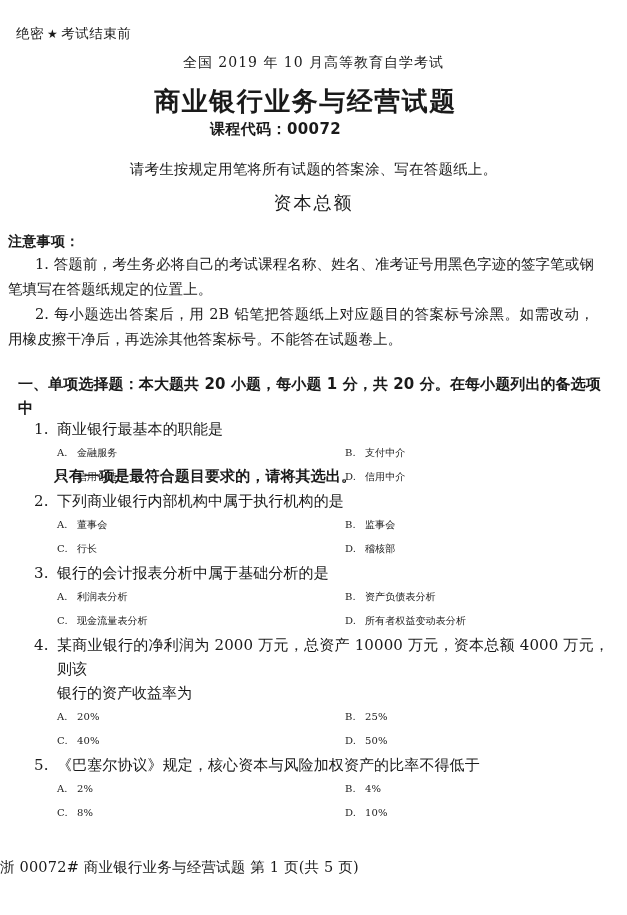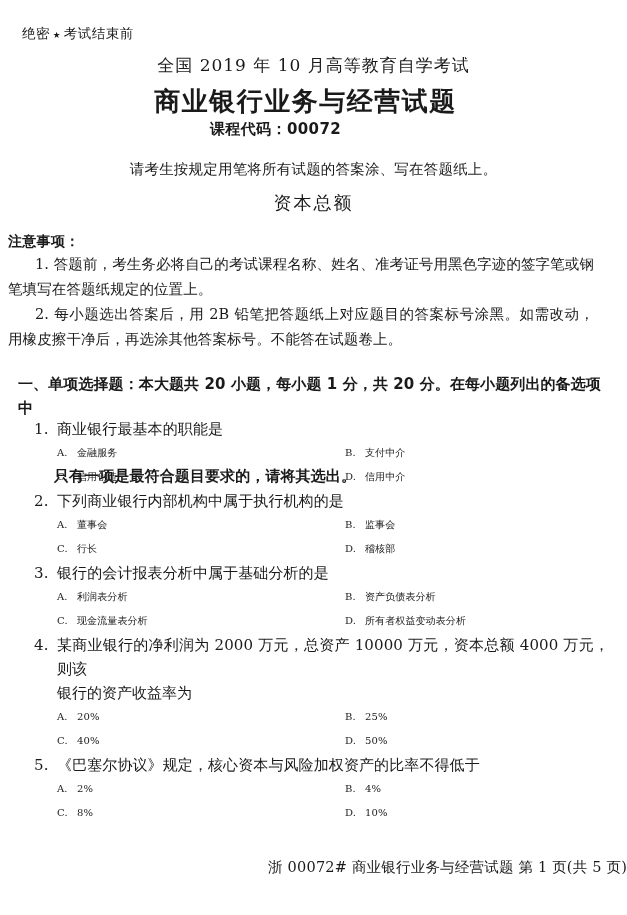--- a/index.html
+++ b/index.html
@@ -18,40 +18,40 @@
   .page {
     position: absolute;
     left: 0; top: 0;
     width: 627px;
     height: 915px;
   }
 
   
   .secrecy {
     position: absolute;
-    left: 22px;
+    left: 16px;
     top: 25px;
-    font-family: Liberation Mono, monospace;
+    font-family: Liberation Sans, sans-serif;
     font-size: 13.5px;
     letter-spacing: 0.5px;
     white-space: nowrap;
   }
   .secrecy .star {
     font-size: 12px;
     padding: 0 3px;
   }
 
   
   .exam-line {
     position: absolute;
     left: 0;
     top: 54px;
     width: 627px;
     text-align: center;
-    font-size: 17px;
+    font-size: 14px;
     letter-spacing: 1px;
     font-family: "DejaVu Serif", "Liberation Serif", serif;
   }
   .paper-title {
     position: absolute;
     left: 0;
     top: 84px;
     width: 611px;
     text-align: center;
     font-size: 26px;
@@ -187,21 +187,21 @@
     display: inline-block;
     min-width: 20px;
   }
 
   
   .footer {
     position: absolute;
     left: 0;
     top: 858px;
     width: 627px;
-    text-align: right;
+    text-align: left;
     font-size: 14.5px;
     letter-spacing: 0.2px;
   }
 </style>
 </head>
 <body>
 
 <div class="page">
 
   <div class="secrecy">

